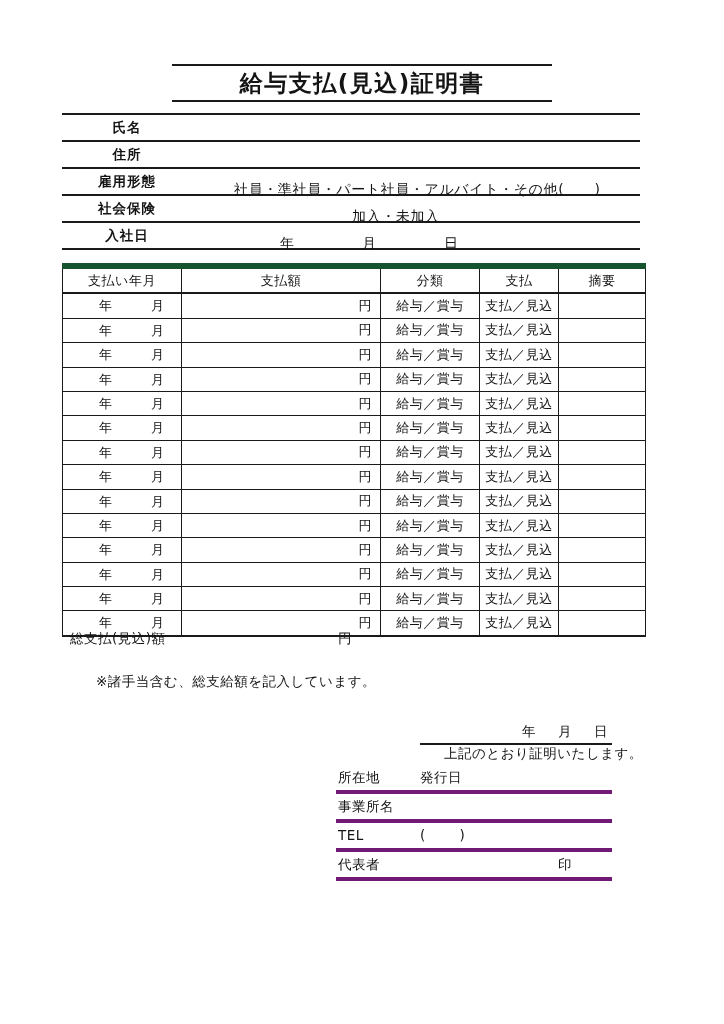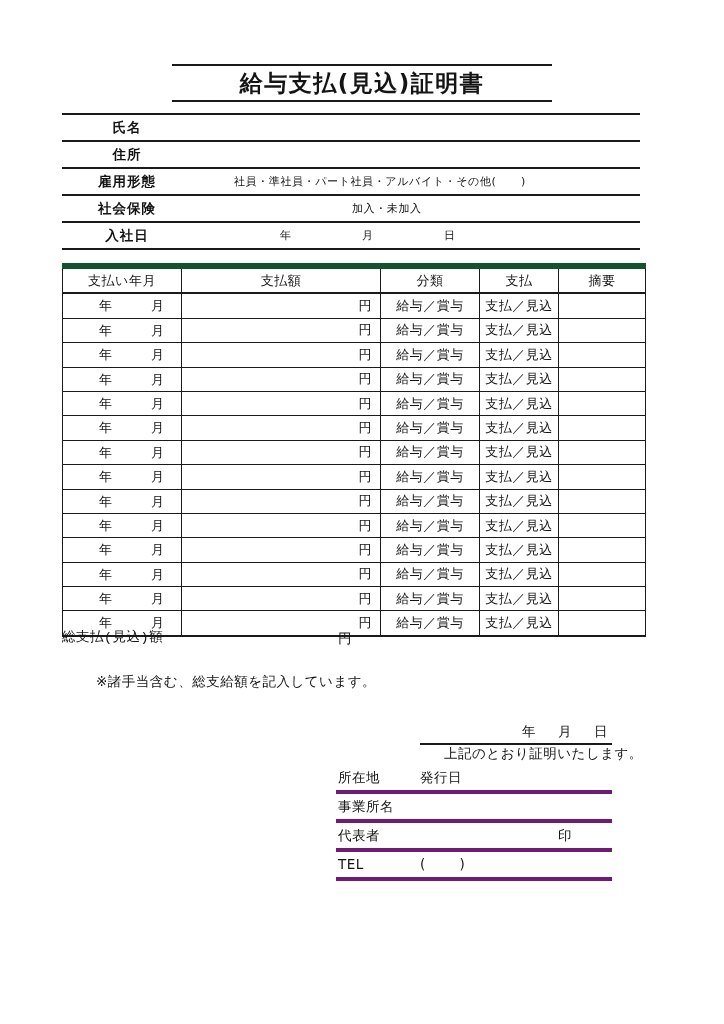--- a/index.html
+++ b/index.html
@@ -71,22 +71,22 @@
     top: 0;
     width: 130px;
     text-align: center;
     font-size: 13.5px;
     line-height: 25px;
     font-weight: bold;
     letter-spacing: 1px;
   }
   .info-value {
     position: absolute;
-    top: 0;
-    font-size: 11px;
+    top: 8px;
+    font-size: 14px;
     line-height: 25px;
     letter-spacing: 0.6px;
     white-space: pre;
   }
   .v-employment { left: 172px; }
   .v-insurance  { left: 290px; }
   .v-join-y { left: 218px; }
   .v-join-m { left: 300px; }
   .v-join-d { left: 382px; }
 
@@ -146,26 +146,25 @@
   
   .total-row {
     position: absolute;
     left: 62px;
     top: 628px;
     width: 578px;
     height: 20px;
   }
   .total-label {
     position: absolute;
-    left: 0;
+    left: 8px;
     top: 0;
     font-size: 13.5px;
     line-height: 20px;
     letter-spacing: 0.5px;
-    font-family: Liberation Mono, monospace;
   }
   .total-yen {
     position: absolute;
     left: 276px;
     top: 0;
     font-size: 13.5px;
     line-height: 20px;
   }
 
   
@@ -459,22 +458,22 @@
   </div>
 
   <div class="company-block">
     <div class="company-row">
       <div class="company-label">所在地</div>
     </div>
     <div class="company-row">
       <div class="company-label">事業所名</div>
     </div>
     <div class="company-row">
+      <div class="company-label">TEL</div>
+      <div class="company-paren">(        )</div>
+    </div>
+    <div class="company-row">
       <div class="company-label">代表者</div>
       <div class="company-seal">印</div>
     </div>
-    <div class="company-row">
-      <div class="company-label">TEL</div>
-      <div class="company-paren">(        )</div>
-    </div>
   </div>
 
 </div>
 
 </body></html>

